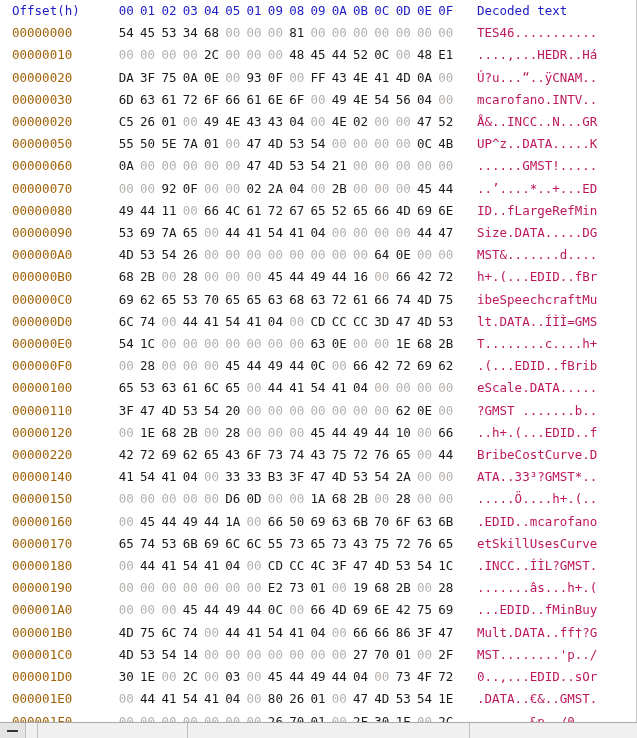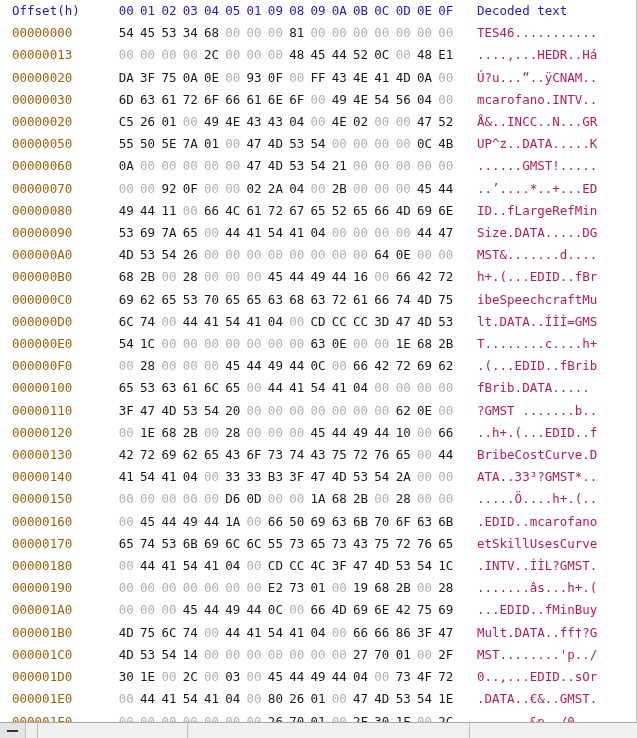--- a/index.html
+++ b/index.html
@@ -145,21 +145,21 @@
             <td class="col-byte byte zero">00</td>
             <td class="col-byte byte zero">00</td>
             <td class="col-byte byte zero">00</td>
             <td class="col-byte byte zero">00</td>
             <td class="col-byte byte zero">00</td>
             <td class="col-byte byte zero">00</td>
             <td class="col-gap2"></td>
             <td class="col-text text-cell">TES46...........</td>
           </tr>
           <tr class="hex-row">
-            <td class="col-offset offset-cell">00000013</td>
+            <td class="col-offset offset-cell">00000010</td>
             <td class="col-gap"></td>
             <td class="col-byte byte zero">00</td>
             <td class="col-byte byte zero">00</td>
             <td class="col-byte byte zero">00</td>
             <td class="col-byte byte zero">00</td>
             <td class="col-byte byte">2C</td>
             <td class="col-byte byte zero">00</td>
             <td class="col-byte byte zero">00</td>
             <td class="col-byte byte zero">00</td>
             <td class="col-byte byte">48</td>
@@ -494,21 +494,21 @@
             <td class="col-byte byte">44</td>
             <td class="col-byte byte">41</td>
             <td class="col-byte byte">54</td>
             <td class="col-byte byte">41</td>
             <td class="col-byte byte">04</td>
             <td class="col-byte byte zero">00</td>
             <td class="col-byte byte zero">00</td>
             <td class="col-byte byte zero">00</td>
             <td class="col-byte byte zero">00</td>
             <td class="col-gap2"></td>
-            <td class="col-text text-cell">fBrib.DATA.....</td>
+            <td class="col-text text-cell">eScale.DATA.....</td>
           </tr>
           <tr class="hex-row">
             <td class="col-offset offset-cell">00000110</td>
             <td class="col-gap"></td>
             <td class="col-byte byte">3F</td>
             <td class="col-byte byte">47</td>
             <td class="col-byte byte">4D</td>
             <td class="col-byte byte">53</td>
             <td class="col-byte byte">54</td>
             <td class="col-byte byte">20</td>
@@ -541,21 +541,21 @@
             <td class="col-byte byte">44</td>
             <td class="col-byte byte">49</td>
             <td class="col-byte byte">44</td>
             <td class="col-byte byte">10</td>
             <td class="col-byte byte zero">00</td>
             <td class="col-byte byte">66</td>
             <td class="col-gap2"></td>
             <td class="col-text text-cell">..h+.(...EDID..f</td>
           </tr>
           <tr class="hex-row">
-            <td class="col-offset offset-cell">00000130</td>
+            <td class="col-offset offset-cell">00000220</td>
             <td class="col-gap"></td>
             <td class="col-byte byte">42</td>
             <td class="col-byte byte">72</td>
             <td class="col-byte byte">69</td>
             <td class="col-byte byte">62</td>
             <td class="col-byte byte">65</td>
             <td class="col-byte byte">43</td>
             <td class="col-byte byte">6F</td>
             <td class="col-byte byte">73</td>
             <td class="col-byte byte">74</td>
@@ -670,21 +670,21 @@
             <td class="col-byte byte">CD</td>
             <td class="col-byte byte">CC</td>
             <td class="col-byte byte">4C</td>
             <td class="col-byte byte">3F</td>
             <td class="col-byte byte">47</td>
             <td class="col-byte byte">4D</td>
             <td class="col-byte byte">53</td>
             <td class="col-byte byte">54</td>
             <td class="col-byte byte">1C</td>
             <td class="col-gap2"></td>
-            <td class="col-text text-cell">.INTV..ÍÌL?GMST.</td>
+            <td class="col-text text-cell">.INCC..ÍÌL?GMST.</td>
           </tr>
           <tr class="hex-row">
             <td class="col-offset offset-cell">00000190</td>
             <td class="col-gap"></td>
             <td class="col-byte byte zero">00</td>
             <td class="col-byte byte zero">00</td>
             <td class="col-byte byte zero">00</td>
             <td class="col-byte byte zero">00</td>
             <td class="col-byte byte zero">00</td>
             <td class="col-byte byte zero">00</td>

